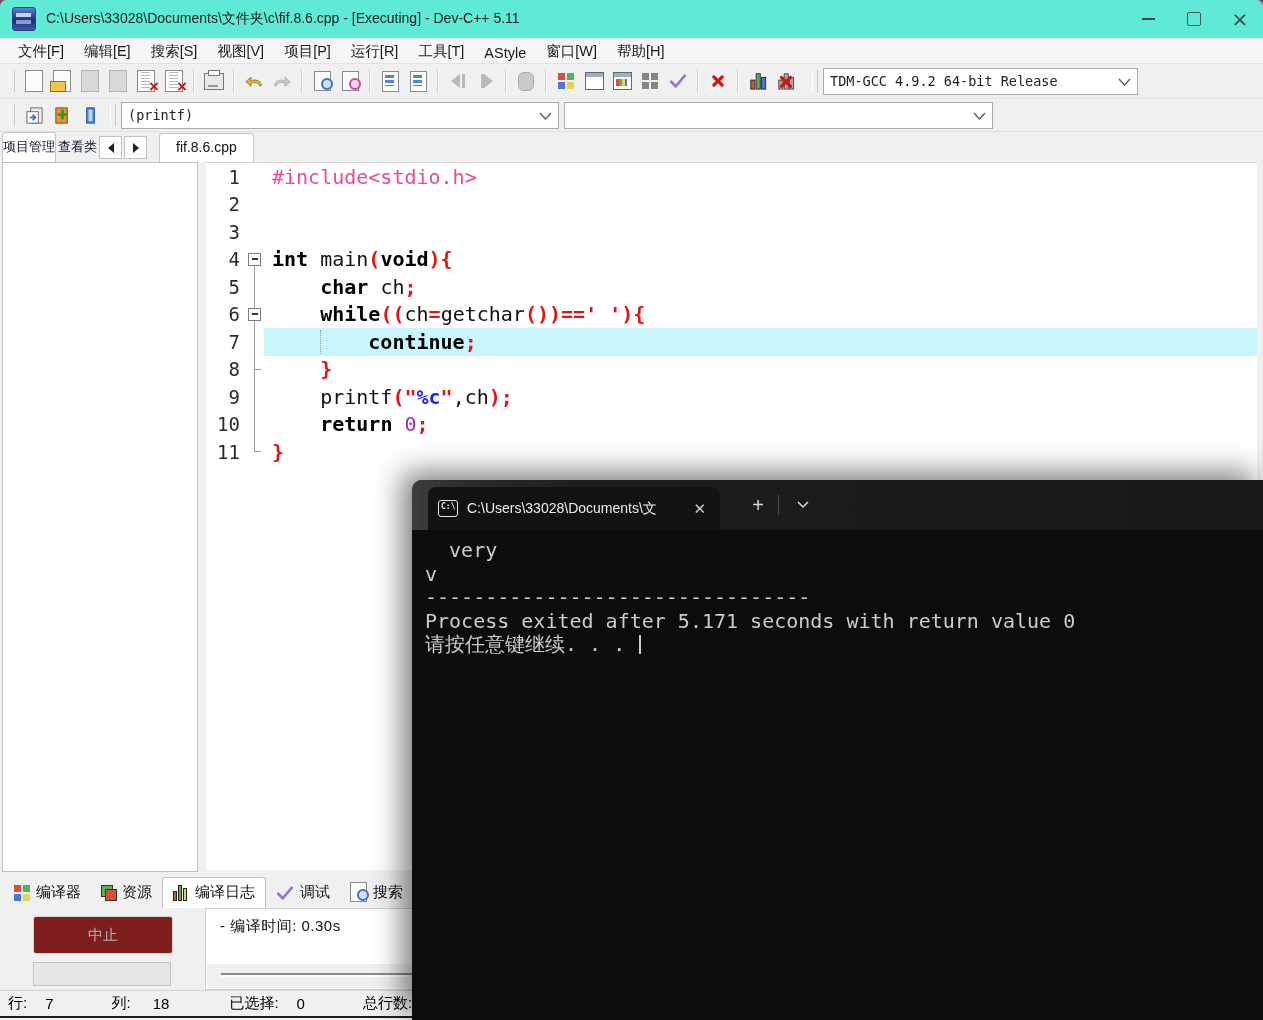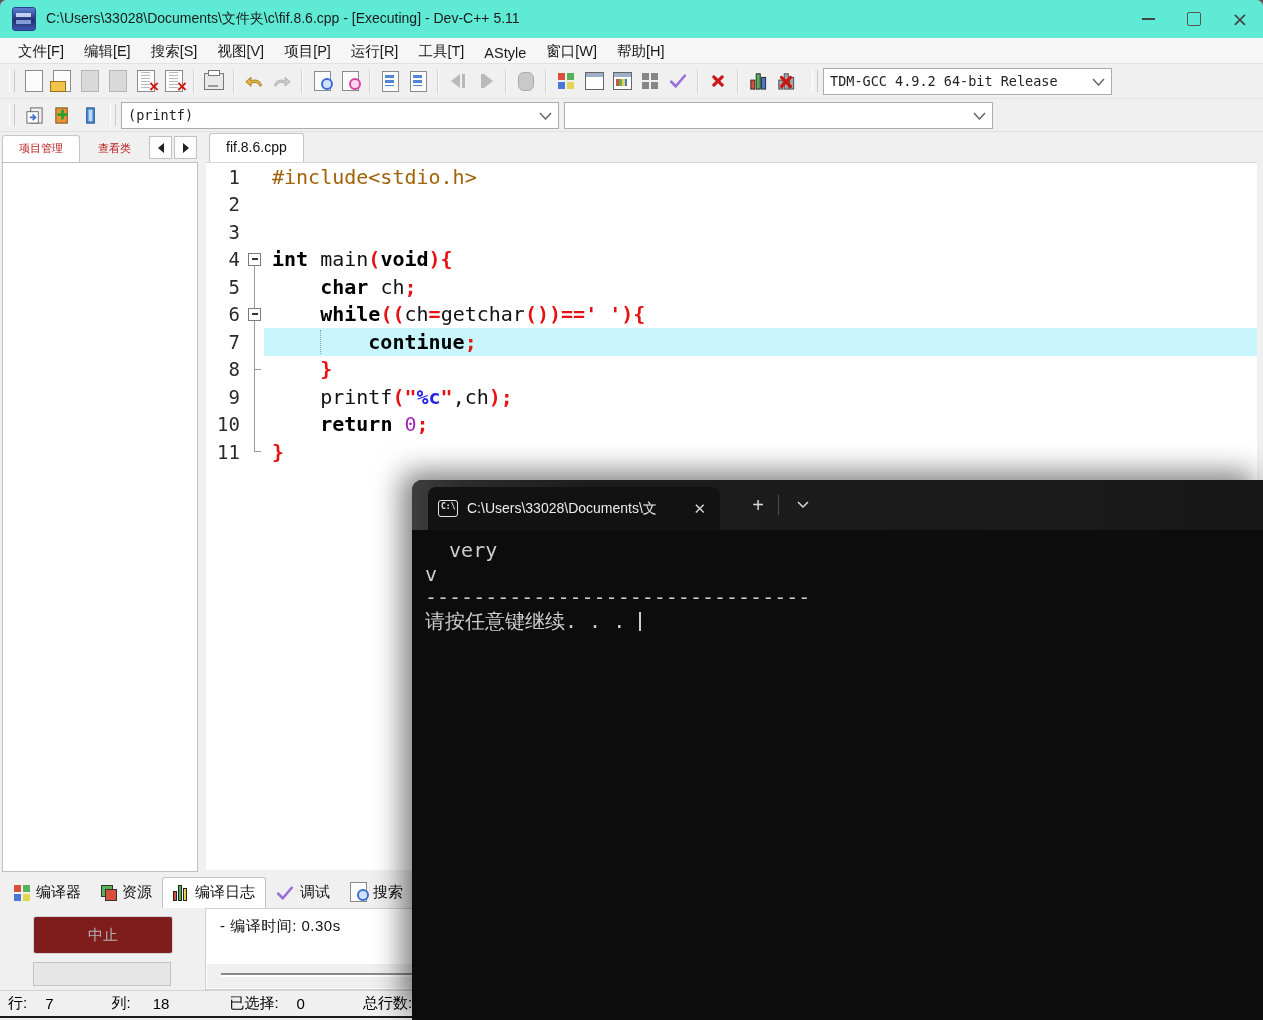--- a/index.html
+++ b/index.html
@@ -62,21 +62,21 @@
   .i-win::before{content:"";position:absolute;left:0;top:0;right:0;height:4px;background:#9db0c8;}
   .i-win.colored::after{content:"";position:absolute;left:2px;top:6px;width:11px;height:7px;background:
       linear-gradient(90deg,#d8503a 0 3px,#57b257 3px 6px,#e4d44e 6px 9px,#4a78d8 9px 11px);}
   .combo{height:27px;background:#fff;border:1px solid #acacac;display:flex;align-items:center;
          box-sizing:border-box;padding:0 6px;}
   .combo .ctext{font-family:"DejaVu Sans Mono","Liberation Mono",monospace;font-size:13.5px;color:#222;white-space:pre;}
   .combo .chev{margin-left:auto;}
   .chevsvg{width:13px;height:8px;}
   
   .tabrow{position:absolute;left:0;top:132px;width:100%;height:30px;background:#f0f0f0;display:flex;align-items:flex-end;}
-  .ptab{font-size:11px;color:#b91c1c;padding:5px 16px 6px;margin-left:2px;}
+  .ptab{font-size:13px;color:#0f172a;padding:5px 0 6px;margin-left:2px;}
   .ptab.active{background:#fff;border:1px solid #c6c6c6;border-bottom:none;border-radius:3px 3px 0 0;}
   .arrbtn{width:21px;height:21px;background:#fdfdfd;border:1px solid #c2c2c2;display:flex;align-items:center;justify-content:center;margin:0 0 3px 2px;}
   .tri{width:0;height:0;border-top:5px solid transparent;border-bottom:5px solid transparent;}
   .tri.l{border-right:6px solid #222;}
   .tri.r{border-left:6px solid #222;}
   .filetab{font-size:14px;color:#111;background:#fff;border:1px solid #c6c6c6;border-bottom:none;
            border-radius:3px 3px 0 0;padding:5px 16px 7px;margin-left:12px;}
   
   .leftpanel{position:absolute;left:2px;top:162px;width:196px;height:710px;background:#fff;border:1px solid #c0c0c0;box-sizing:border-box;}
   .editor{position:absolute;left:206px;top:162px;width:1051px;height:707px;background:#fff;border-top:1px solid #d8d8d8;overflow:hidden;}
@@ -94,21 +94,21 @@
   .fold.tick::after{content:"";position:absolute;left:9px;top:13px;width:6px;height:1px;background:#9a9a9a;}
   .fold.end::before{left:8px;top:0;height:14px;width:1px;background:#9a9a9a;}
   .fold.end::after{content:"";position:absolute;left:9px;top:13px;width:6px;height:1px;background:#9a9a9a;}
   .code{flex:1;white-space:pre;font-family:"DejaVu Sans Mono","Liberation Mono",monospace;font-size:20px;color:#111;padding-left:8px;height:100%;display:flex;align-items:center;}
   .cl.hl .code{background:#c9f5fd;}
   .iguide{position:absolute;left:114px;top:2px;bottom:2px;border-left:1px dotted #7fa8b2;}
   .kw{font-weight:bold;color:#000;}
   .pl{color:#111;}
   .sym{color:#e81111;font-weight:bold;}
   .str{color:#e81111;font-weight:bold;}
-  .inc{color:#a16207;}
+  .inc{color:#ec4899;}
   .fmt{color:#2222ee;font-weight:bold;}
   .num{color:#a128b5;}
   
   .btabs{position:absolute;left:0;top:872px;width:100%;height:36px;background:#f0f0f0;display:flex;align-items:flex-end;padding-left:4px;box-sizing:border-box;}
   .btab{display:flex;align-items:center;gap:6px;font-size:15px;color:#111;padding:5px 10px 6px;}
   .btab.active{background:#fff;border:1px solid #c2c2c2;border-bottom:none;border-radius:3px 3px 0 0;}
   .i-layers{width:15px;height:15px;position:relative;}
   .i-layers::before{content:"";position:absolute;left:0;top:0;width:10px;height:10px;background:#57b257;border:1px solid #333;}
   .i-layers::after{content:"";position:absolute;left:4px;top:4px;width:10px;height:10px;background:#d8503a;border:1px solid #333;}
   .i-chart{width:16px;height:16px;position:relative;}
@@ -282,21 +282,21 @@
     </div>
     <div class="tbtn">
       <svg width="18" height="18" viewBox="0 0 20 20">
         <rect x="2" y="9" width="4.5" height="10" fill="#a8a8a8" stroke="#444"></rect>
           <rect x="8" y="2" width="4.5" height="17" fill="#a8a8a8" stroke="#444"></rect>
           <rect x="14" y="6" width="4.5" height="13" fill="#a8a8a8" stroke="#444"></rect>
         <path d="M5 6 L15 16 M15 6 L5 16" stroke="#cc1414" stroke-width="3.5" stroke-linecap="round"></path>
       </svg>
     </div>
     <div class="grip" style="margin-left:12px;"></div>
-    <div class="combo" style="width:289px;">
+    <div class="combo" style="width:315px;">
       <span class="ctext">TDM-GCC 4.9.2 64-bit Release</span>
       <span class="chev">
         <svg class="chevsvg" viewBox="0 0 13 8">
             <path d="M1 1 L6.5 7 L12 1" fill="none" stroke="#666" stroke-width="1.5"></path>
           </svg>
       </span>
     </div>
   </div>
 
   <div class="toolbar2">
@@ -476,18 +476,19 @@
         <svg width="12" height="8" viewBox="0 0 12 8">
             <path d="M1 1 L6 6 L11 1" fill="none" stroke="#d8d8d8" stroke-width="1.5"></path>
           </svg>
       </div>
     </div>
     <div class="termbody">
       <div id="term-lines">
           <div class="tline">  very</div>
           <div class="tline">v</div>
           <div class="tline">--------------------------------</div>
+          <div class="tline">Process exited after 5.171 seconds with return value 0</div>
           <div class="tline">请按任意键继续. . . <span class="cursor"></span></div>
         </div>
     </div>
   </div>
 
 </div>
 
 </body></html>

